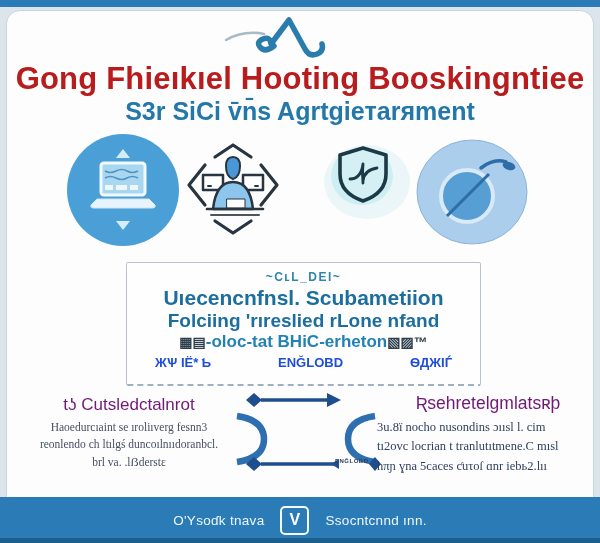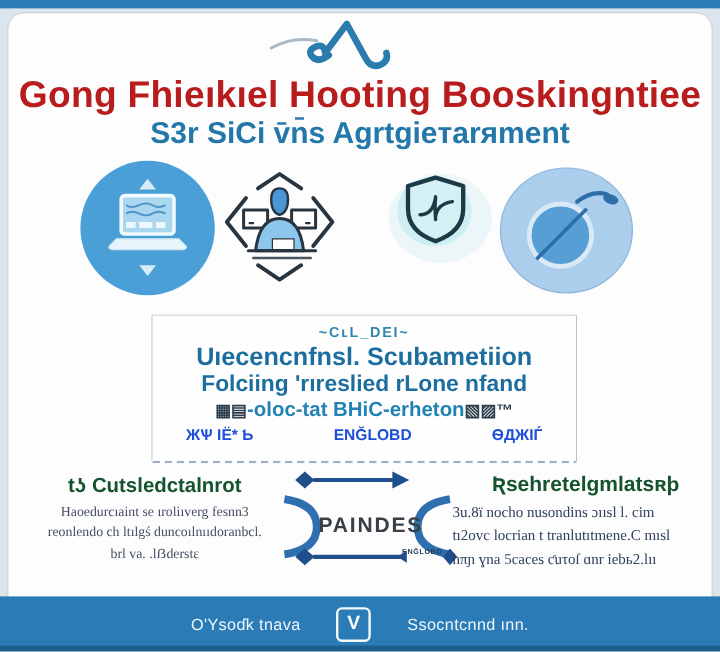--- a/index.html
+++ b/index.html
@@ -28,36 +28,36 @@
         text-align:center;box-sizing:border-box;padding-top:7px;}
   .cbox .bh{font-size:12px;font-weight:700;color:#2f86ad;letter-spacing:1.5px;}
   .cbox .l1{font-size:21px;font-weight:700;color:#1c6e9e;margin-top:2px;}
   .cbox .l2{font-size:19px;font-weight:700;color:#1c6e9e;}
   .cbox .l3{font-size:17px;font-weight:700;color:#2382b4;}
   .cbox .l3 .dk{color:#2c3e4c;font-size:14px;}
   .cbox .fns{display:flex;justify-content:space-between;padding:3px 28px 0 28px;
         font-size:13px;font-weight:700;color:#1d4ed8;}
   
   .bl{position:absolute;left:10px;top:384px;width:224px;text-align:center;}
-  .bl h3, .br h3{margin:0 0 4px 0;font-size:17px;font-weight:700;color:#14532d;}
+  .bl h3, .br h3{margin:0 0 4px 0;font-size:17px;font-weight:400;color:#701a75;}
   .bl p, .br p{margin:0;font-family:"Liberation Serif",serif;color:#454f63;
         font-size:11.5px;line-height:1.5;}
   .br{position:absolute;left:370px;top:382px;width:222px;text-align:left;}
   .br h3{text-align:center;font-size:17.5px;}
   .br p{font-size:12.5px;color:#30405e;line-height:1.55;}
   
   .motif{position:absolute;left:216px;top:378px;width:166px;height:94px;}
   .motif svg{position:absolute;left:0;top:0;}
   .motif .label{position:absolute;left:36px;right:30px;top:38px;text-align:center;
         font-size:17.5px;font-weight:700;letter-spacing:1.5px;color:#3a3f45;}
   .motif .cap{position:absolute;left:112px;top:69px;width:34px;font-size:6px;
         font-weight:700;color:#2c3e5a;letter-spacing:.5px;}
   
   .footer{position:absolute;left:0;bottom:0;width:600px;height:46px;background:#2b7cb6;
-        display:flex;align-items:center;justify-content:center;gap:30px;
+        display:flex;align-items:center;justify-content:center;gap:16px;
         color:#eef6fb;font-size:13.5px;letter-spacing:.3px;}
   .footer .edge{position:absolute;left:0;bottom:0;width:600px;height:5px;background:#1c5f8d;}
   .flogo{width:25px;height:25px;border:2px solid #f4f9fc;border-radius:5px;
         display:flex;align-items:center;justify-content:center;
         font-size:16px;font-weight:700;color:#ffffff;}
 </style>
 </head>
 <body>
 
 <div class="top-strip"></div>
@@ -149,21 +149,20 @@
       <polygon points="31,4 39,11 31,18 23,11" fill="#1f4e8c"></polygon>
       <line x1="38" y1="11" x2="106" y2="11" stroke="#1f4e8c" stroke-width="3.5"></line>
       <polygon points="104,4 118,11 104,18" fill="#1f4e8c"></polygon>
       <path d="M14 27 q27 4 27 23 q0 19 -27 23" stroke="#2e6fb0" stroke-width="6.5" fill="none"></path>
       <path d="M152 27 q-27 4 -27 23 q0 19 27 23" stroke="#2e6fb0" stroke-width="6.5" fill="none"></path>
       <polygon points="31,68 39,75 31,82 23,75" fill="#1f4e8c"></polygon>
       <line x1="38" y1="75" x2="112" y2="75" stroke="#1f4e8c" stroke-width="3.5"></line>
       <polygon points="116,70 108,75 116,80" fill="#1f4e8c"></polygon>
       <polygon points="160,68 166,75 160,82 154,75" fill="#1f4e8c" transform="translate(-8 0)"></polygon>
     </svg>
-    <div class="label">PAINDES</div>
     <div class="cap">ENĞLOBD</div>
   </div>
 
   <div class="br">
     <h3>Ʀsehretelgmlatsʀþ</h3>
     <p>3u.8ï nocho nusondins ɔıısl l. cim</p>
     <p>tı2ovc locrian t tranlutıtmene.C mısl</p>
     <p>hπɲ ɣna 5caces ƈuτoſ ɑnr iebь2.lıı</p>
   </div>
 

